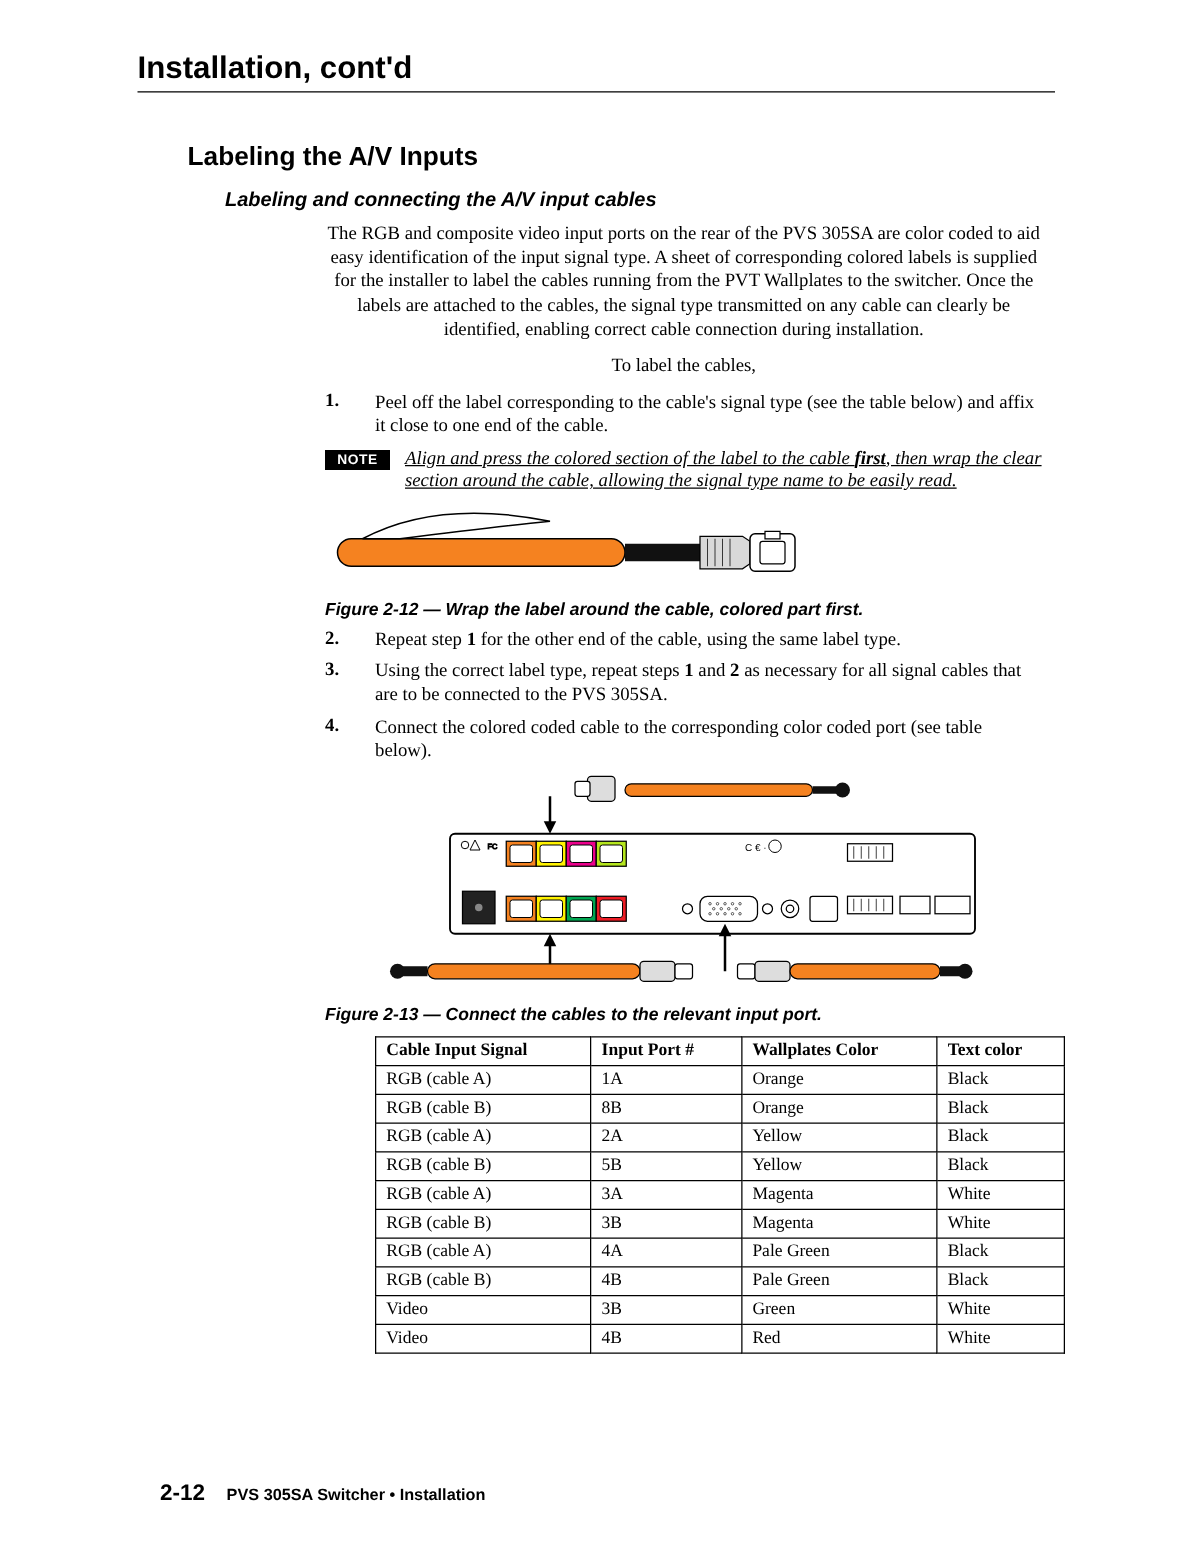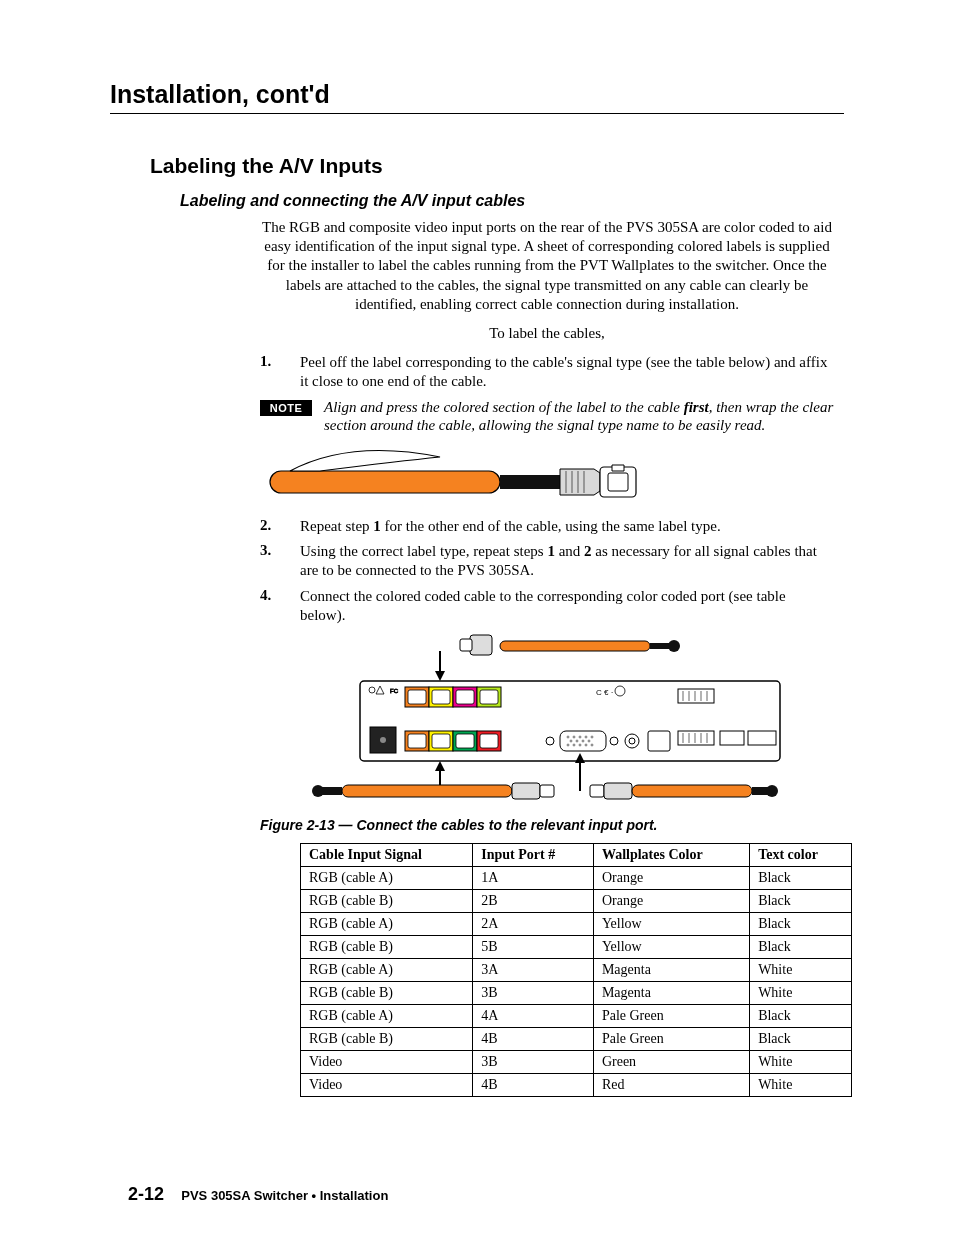--- a/index.html
+++ b/index.html
@@ -7,21 +7,21 @@
     padding: 0;
     background: #fff;
     font-family: "Palatino Linotype", Palatino, "Book Antiqua", serif;
     color: #000;
     width: 954px;
     height: 1235px;
     position: relative;
     box-sizing: border-box;
   }
   .page {
-    padding: 80px 110px 40px 110px;
+    padding: 40px 110px 40px 110px;
     box-sizing: border-box;
   }
   .running-head {
     font-family: "Arial Black", Arial, sans-serif;
     font-weight: 900;
     font-size: 25px;
     color: #000;
     margin-bottom: 4px;
   }
   hr.rule {
@@ -64,20 +64,21 @@
     font-size: 15px;
   }
   .ol-text {
     flex: 1;
     font-size: 15px;
     line-height: 1.28;
   }
   .note-row {
     display: flex;
     margin: 4px 0 8px 0;
+    text-decoration: underline;
   }
   .note-badge {
     flex: 0 0 52px;
     height: 16px;
     background: #000;
     color: #fff;
     font-family: Arial, sans-serif;
     font-weight: bold;
     font-size: 11px;
     text-align: center;
@@ -185,20 +186,21 @@
         <line x1="312" y1="28" x2="312" y2="50" stroke="#000" stroke-width="0.6"></line>
         <line x1="318" y1="28" x2="318" y2="50" stroke="#000" stroke-width="0.6"></line>
         <line x1="324" y1="28" x2="324" y2="50" stroke="#000" stroke-width="0.6"></line>
 
         <rect x="340" y="24" width="36" height="30" rx="4" fill="#fff" stroke="#000" stroke-width="1.2"></rect>
         <rect x="348" y="30" width="20" height="18" rx="2" fill="#fff" stroke="#000" stroke-width="1"></rect>
         <path d="M352 22 h12 v6 h-12 z" fill="#fff" stroke="#000" stroke-width="1"></path>
       </svg>
     </div>
 
+    <div class="fig-cap">Figure 2-12 — Wrap the label around the cable, colored part first.</div>
 
     <div class="ol-row">
       <div class="ol-num">2.</div>
       <div class="ol-text">
         <span>Repeat step </span><b>1</b><span> for the other end of the cable, using the same label type.</span>
       </div>
     </div>
 
     <div class="ol-row">
       <div class="ol-num">3.</div>
@@ -349,21 +351,21 @@
       </thead>
       <tbody id="tbody">
           <tr>
             <td>RGB (cable A)</td>
             <td>1A</td>
             <td>Orange</td>
             <td>Black</td>
           </tr>
           <tr>
             <td>RGB (cable B)</td>
-            <td>2B</td>
+            <td>8B</td>
             <td>Orange</td>
             <td>Black</td>
           </tr>
           <tr>
             <td>RGB (cable A)</td>
             <td>2A</td>
             <td>Yellow</td>
             <td>Black</td>
           </tr>
           <tr>

